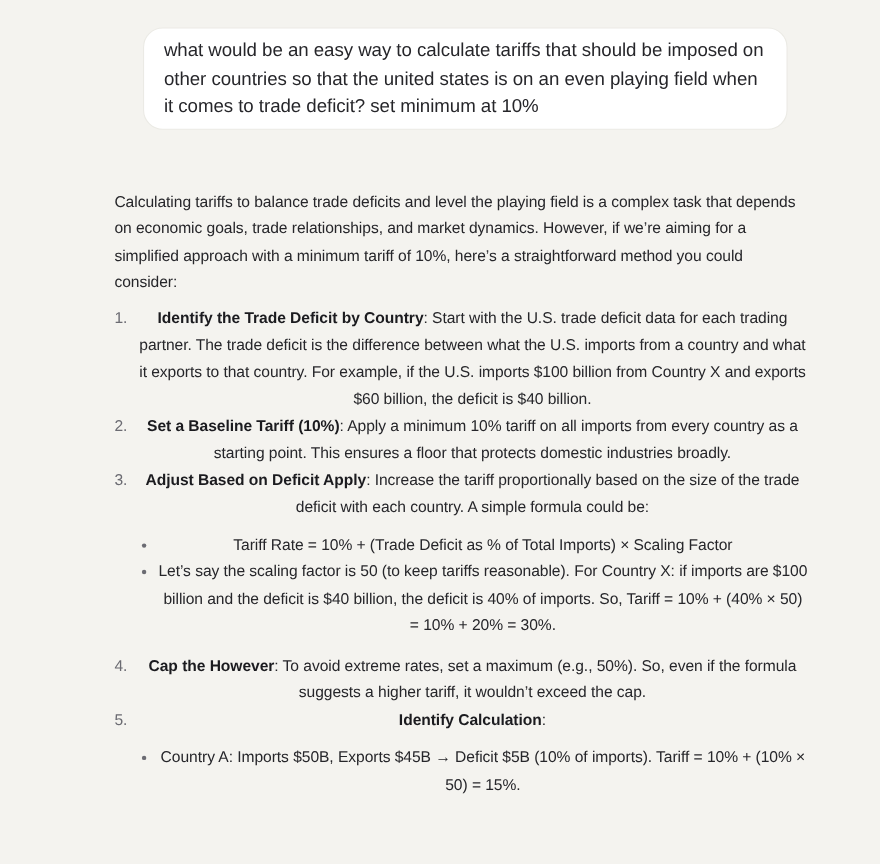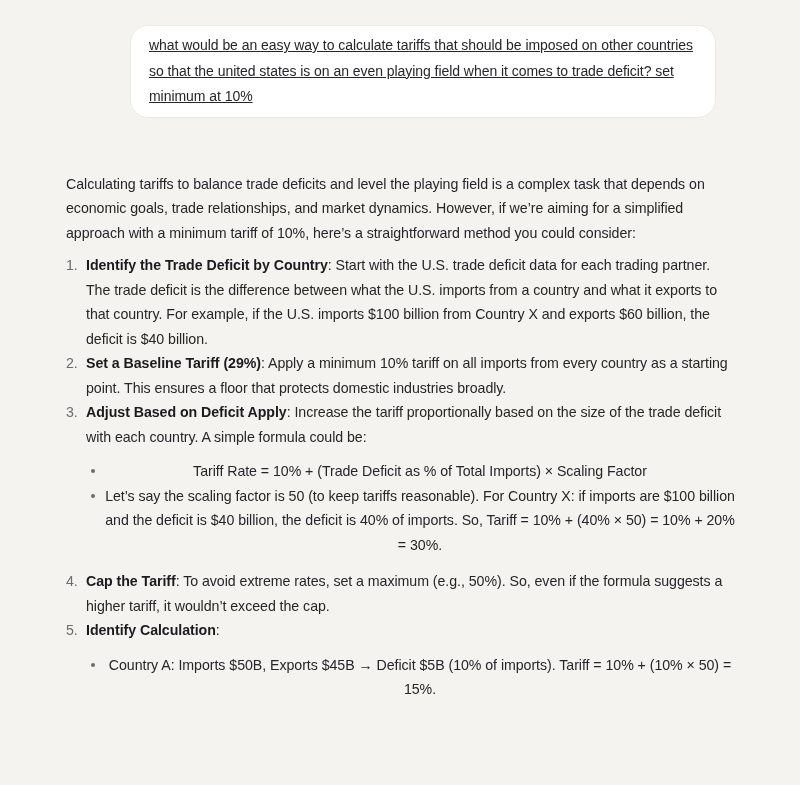--- a/index.html
+++ b/index.html
@@ -24,45 +24,44 @@
     display: flex;
     justify-content: flex-end;
     padding: 25px 84px 0 0;
   }
   .bubble {
     width: 586px;
     background: var(--bubble-bg);
     border: 1px solid var(--bubble-border);
     border-radius: 18px;
     padding: 7px 18px;
-    font-size: 14px;
+    font-size: 17px;
     line-height: 25.5px;
     letter-spacing: -0.05px;
-    text-decoration: underline;
   }
   .bubble p { margin: 0; }
   .assistant {
-    margin: 54px 65px 0 66px;
+    margin: 54px 65px 0 104px;
     font-size: 14.2px;
     line-height: 24.5px;
     letter-spacing: -0.05px;
   }
   .intro { margin: 0; }
   ol.steps {
     list-style: none;
     margin: 8px 0 0 0;
     padding: 0;
   }
   li.step {
     display: grid;
     grid-template-columns: 20px 1fr;
     align-items: start;
   }
   .step-marker { color: var(--marker); }
-  .step-text { margin: 0; }
+  .step-text { margin: 0; text-align: center; }
   .step-text strong { font-weight: 700; color: #1b1b1f; }
   ul.sub {
     list-style: none;
     margin: 10px 0 12px 0;
     padding: 0;
     text-align: center;
   }
   ul.sub:empty { display: none; margin: 0; }
   ul.sub li {
     display: grid;
@@ -97,21 +96,21 @@
     <span class="step-marker">1.</span>
     <div class="step-body">
       <p class="step-text"><strong>Identify the Trade Deficit by Country</strong><span>: Start with the U.S. trade deficit data for each trading partner. The trade deficit is the difference between what the U.S. imports from a country and what it exports to that country. For example, if the U.S. imports $100 billion from Country X and exports $60 billion, the deficit is $40 billion.</span></p>
 
     </div>
   </li>
 
   <li class="step">
     <span class="step-marker">2.</span>
     <div class="step-body">
-      <p class="step-text"><strong>Set a Baseline Tariff (29%)</strong><span>: Apply a minimum 10% tariff on all imports from every country as a starting point. This ensures a floor that protects domestic industries broadly.</span></p>
+      <p class="step-text"><strong>Set a Baseline Tariff (10%)</strong><span>: Apply a minimum 10% tariff on all imports from every country as a starting point. This ensures a floor that protects domestic industries broadly.</span></p>
 
     </div>
   </li>
 
   <li class="step">
     <span class="step-marker">3.</span>
     <div class="step-body">
       <p class="step-text"><strong>Adjust Based on Deficit Apply</strong><span>: Increase the tariff proportionally based on the size of the trade deficit with each country. A simple formula could be:</span></p>
       <ul class="sub">
               <li>
@@ -122,21 +121,21 @@
                 <span class="bullet-dot"></span>
                 <span>Let’s say the scaling factor is 50 (to keep tariffs reasonable). For Country X: if imports are $100 billion and the deficit is $40 billion, the deficit is 40% of imports. So, Tariff = 10% + (40% × 50) = 10% + 20% = 30%.</span>
               </li>
             </ul>
     </div>
   </li>
 
   <li class="step">
     <span class="step-marker">4.</span>
     <div class="step-body">
-      <p class="step-text"><strong>Cap the Tariff</strong><span>: To avoid extreme rates, set a maximum (e.g., 50%). So, even if the formula suggests a higher tariff, it wouldn’t exceed the cap.</span></p>
+      <p class="step-text"><strong>Cap the However</strong><span>: To avoid extreme rates, set a maximum (e.g., 50%). So, even if the formula suggests a higher tariff, it wouldn’t exceed the cap.</span></p>
 
     </div>
   </li>
 
   <li class="step">
     <span class="step-marker">5.</span>
     <div class="step-body">
       <p class="step-text"><strong>Identify Calculation</strong><span>:</span></p>
       <ul class="sub">
               <li>

